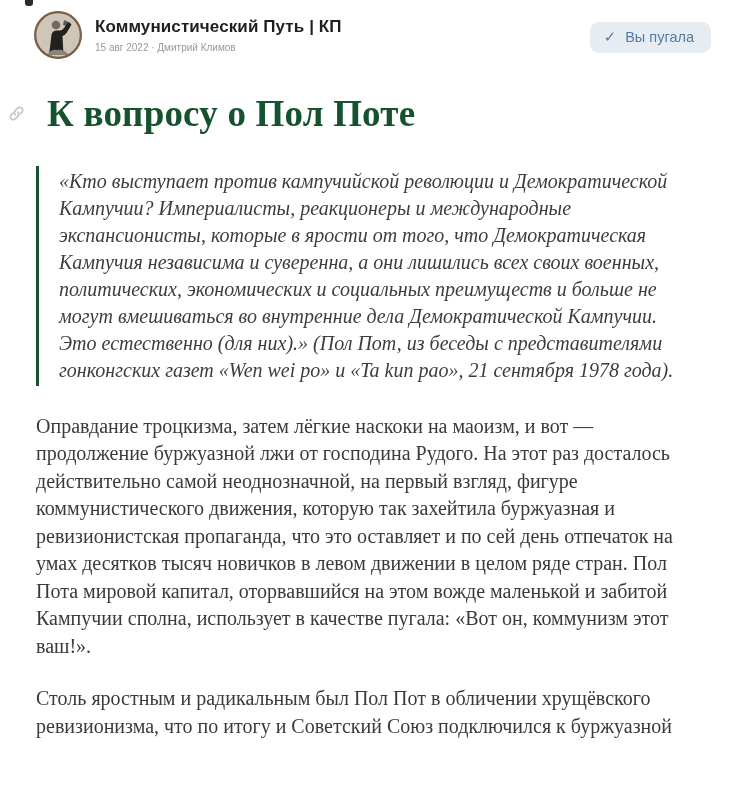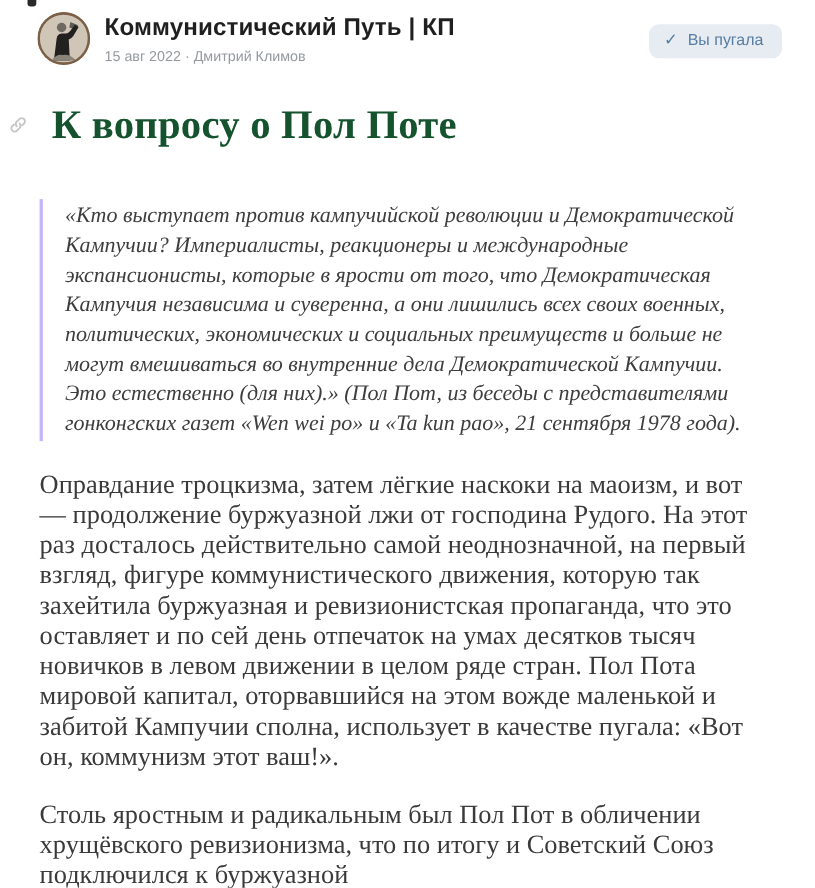--- a/index.html
+++ b/index.html
@@ -24,25 +24,25 @@
     display: flex; align-items: center;
     padding: 11px 30px 0 34px;
   }
   .avatar {
     width: 48px; height: 48px; border-radius: 50%;
     flex: 0 0 48px; overflow: hidden;
     box-shadow: 0 0 0 1px rgba(0,0,0,.08) inset;
   }
   .hinfo { margin-left: 13px; min-width: 0; }
   .community-name {
-    font-size: 22px; font-weight: bold; color: #1f1f1f;
+    font-size: 17px; font-weight: bold; color: #1f1f1f;
     letter-spacing: .1px; cursor: pointer;
   }
   .post-meta {
-    margin-top: 5px; font-size: 13px; color: #969a9f;
+    margin-top: 5px; font-size: 10px; color: #969a9f;
   }
   .hspacer { flex: 1; }
   .read-btn {
     display: flex; align-items: center; gap: 9px;
     background: #e6ecf2; color: #567ca3;
     border: none; border-radius: 9px;
     padding: 7px 17px 8px 14px;
     font-size: 14.5px; font-family: "Liberation Sans", sans-serif;
     cursor: pointer; margin-top: 4px;
   }
@@ -55,35 +55,35 @@
     cursor: pointer; opacity: .75;
   }
   h1.article-title {
     margin: 11px; font-size: 37px; line-height: 1.15; font-weight: bold;
     color: #14532d; letter-spacing: .2px;
     font-family: Liberation Serif, serif;
   }
 
   
   .quote-block {
-    margin: 45px 48px 0 36px;
-    border-left: 3px solid #c4b5fd;
+    margin: 30px 48px 0 36px;
+    border-left: 3px solid #14532d;
     padding: 2px 0 2px 20px;
   }
   .quote-para {
     margin: 0; font-family: "Liberation Serif", serif;
     font-style: italic; font-size: 20px; line-height: 27px;
     color: #3d3d3d; max-width: 645px;
   }
   .quote-para + .quote-para { margin-top: 26px; }
 
   .body-para {
     margin: 25px 52px 0 36px;
     font-family: "Liberation Serif", serif;
-    font-size: 24px; line-height: 27.5px;
+    font-size: 20px; line-height: 27.5px;
     color: #3a3a3a; max-width: 668px;
   }
   .body-para.first { margin-top: 27px; }
 </style>
 </head>
 <body>
 
 <div class="page">
 
   <div class="artifact"></div>

